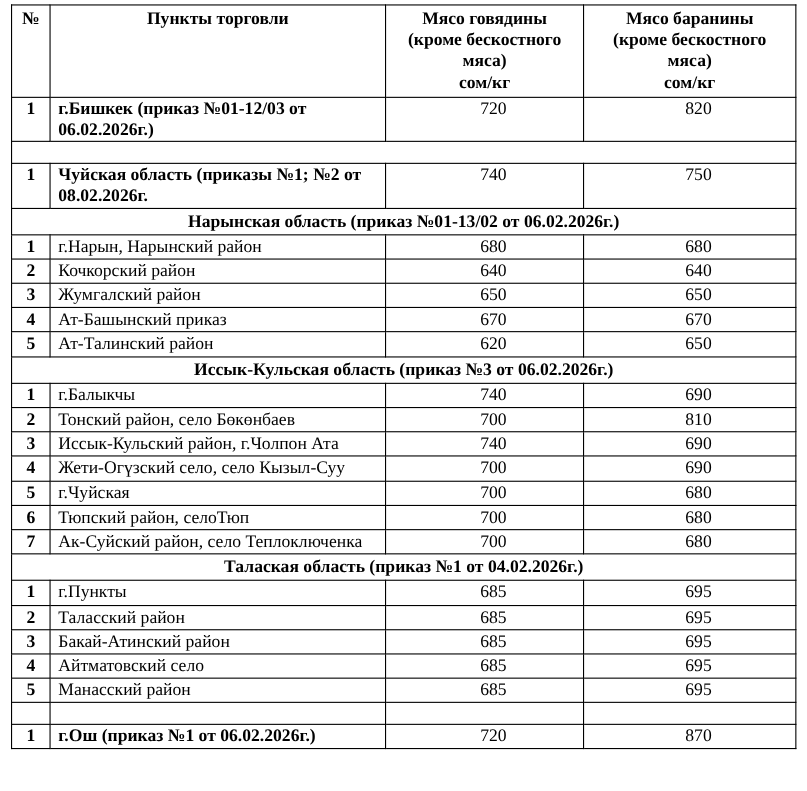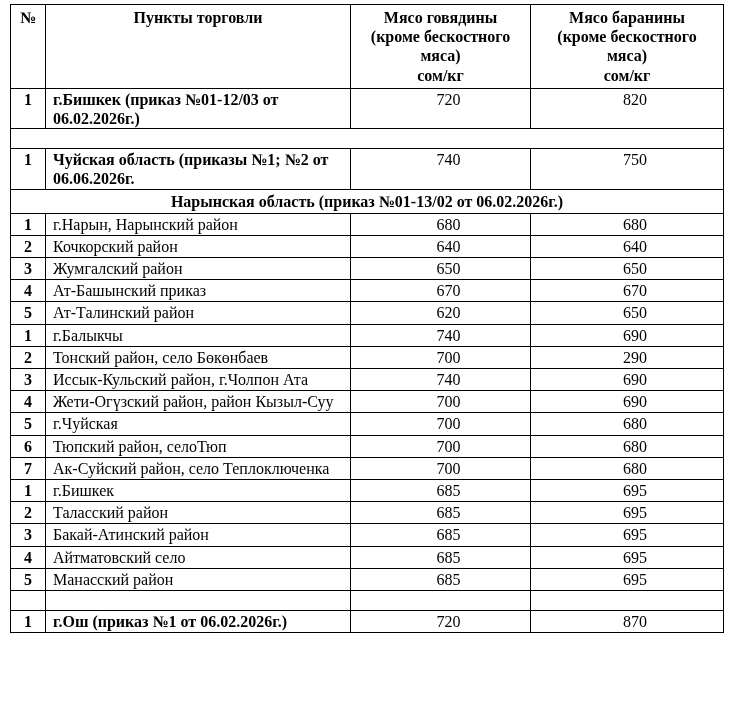--- a/index.html
+++ b/index.html
@@ -76,21 +76,21 @@
         <td class="num-cell">1</td>
         <td class="name-cell">г.Бишкек (приказ №01-12/03 от 06.02.2026г.)</td>
         <td class="price-cell">720</td>
         <td class="price-cell">820</td>
       </tr>
       <tr class="spacer-row">
         <td colspan="4"></td>
       </tr>
       <tr class="city-row">
         <td class="num-cell">1</td>
-        <td class="name-cell">Чуйская область (приказы №1; №2 от 06.06.2026г.</td>
+        <td class="name-cell">Чуйская область (приказы №1; №2 от 08.02.2026г.</td>
         <td class="price-cell">740</td>
         <td class="price-cell">750</td>
       </tr>
       <tr class="section-row">
         <td colspan="4" class="section-cell">Нарынская область (приказ №01-13/02 от 06.02.2026г.)</td>
       </tr>
       <tr class="item-row">
         <td class="num-cell">1</td>
         <td class="name-cell">г.Нарын, Нарынский район</td>
         <td class="price-cell">680</td>
@@ -113,41 +113,44 @@
         <td class="name-cell">Ат-Башынский приказ</td>
         <td class="price-cell">670</td>
         <td class="price-cell">670</td>
       </tr>
       <tr class="item-row">
         <td class="num-cell">5</td>
         <td class="name-cell">Ат-Талинский район</td>
         <td class="price-cell">620</td>
         <td class="price-cell">650</td>
       </tr>
+      <tr class="section-row">
+        <td colspan="4" class="section-cell">Иссык-Кульская область (приказ №3 от 06.02.2026г.)</td>
+      </tr>
       <tr class="item-row">
         <td class="num-cell">1</td>
         <td class="name-cell">г.Балыкчы</td>
         <td class="price-cell">740</td>
         <td class="price-cell">690</td>
       </tr>
       <tr class="item-row">
         <td class="num-cell">2</td>
         <td class="name-cell">Тонский район, село Бөкөнбаев</td>
         <td class="price-cell">700</td>
-        <td class="price-cell">290</td>
+        <td class="price-cell">810</td>
       </tr>
       <tr class="item-row">
         <td class="num-cell">3</td>
         <td class="name-cell">Иссык-Кульский район, г.Чолпон Ата</td>
         <td class="price-cell">740</td>
         <td class="price-cell">690</td>
       </tr>
       <tr class="item-row">
         <td class="num-cell">4</td>
-        <td class="name-cell">Жети-Огүзский район, район Кызыл-Суу</td>
+        <td class="name-cell">Жети-Огүзский село, село Кызыл-Суу</td>
         <td class="price-cell">700</td>
         <td class="price-cell">690</td>
       </tr>
       <tr class="item-row">
         <td class="num-cell">5</td>
         <td class="name-cell">г.Чуйская</td>
         <td class="price-cell">700</td>
         <td class="price-cell">680</td>
       </tr>
       <tr class="item-row">
@@ -155,23 +158,26 @@
         <td class="name-cell">Тюпский район, селоТюп</td>
         <td class="price-cell">700</td>
         <td class="price-cell">680</td>
       </tr>
       <tr class="item-row">
         <td class="num-cell">7</td>
         <td class="name-cell">Ак-Суйский район, село Теплоключенка</td>
         <td class="price-cell">700</td>
         <td class="price-cell">680</td>
       </tr>
-      <tr class="item-row">
-        <td class="num-cell">1</td>
-        <td class="name-cell">г.Бишкек</td>
+      <tr class="section-row">
+        <td colspan="4" class="section-cell">Талаская область (приказ №1 от 04.02.2026г.)</td>
+      </tr>
+      <tr class="item-row">
+        <td class="num-cell">1</td>
+        <td class="name-cell">г.Пункты</td>
         <td class="price-cell">685</td>
         <td class="price-cell">695</td>
       </tr>
       <tr class="item-row">
         <td class="num-cell">2</td>
         <td class="name-cell">Таласский район</td>
         <td class="price-cell">685</td>
         <td class="price-cell">695</td>
       </tr>
       <tr class="item-row">

